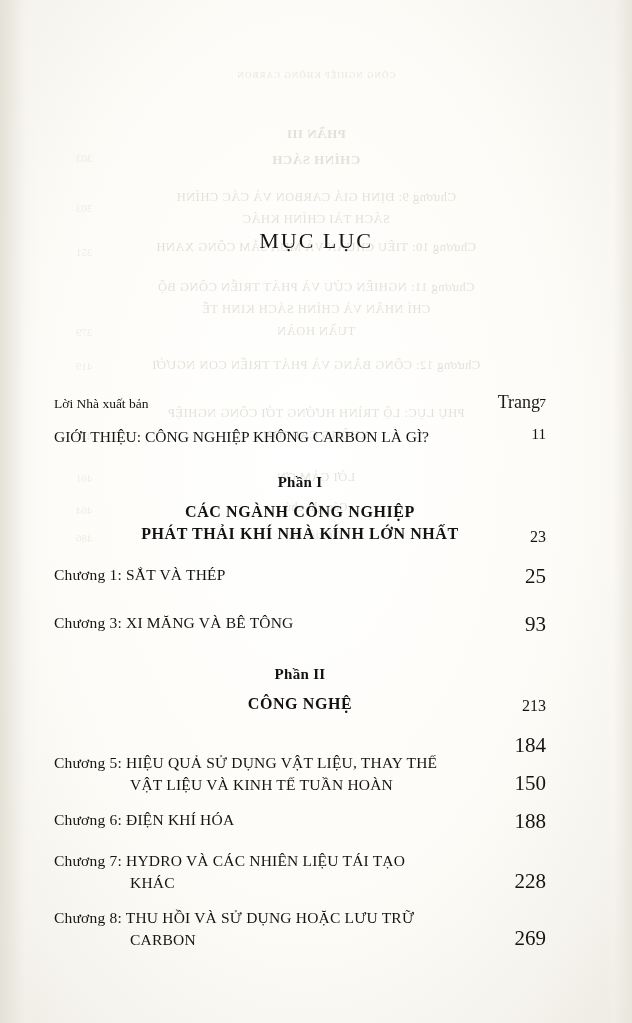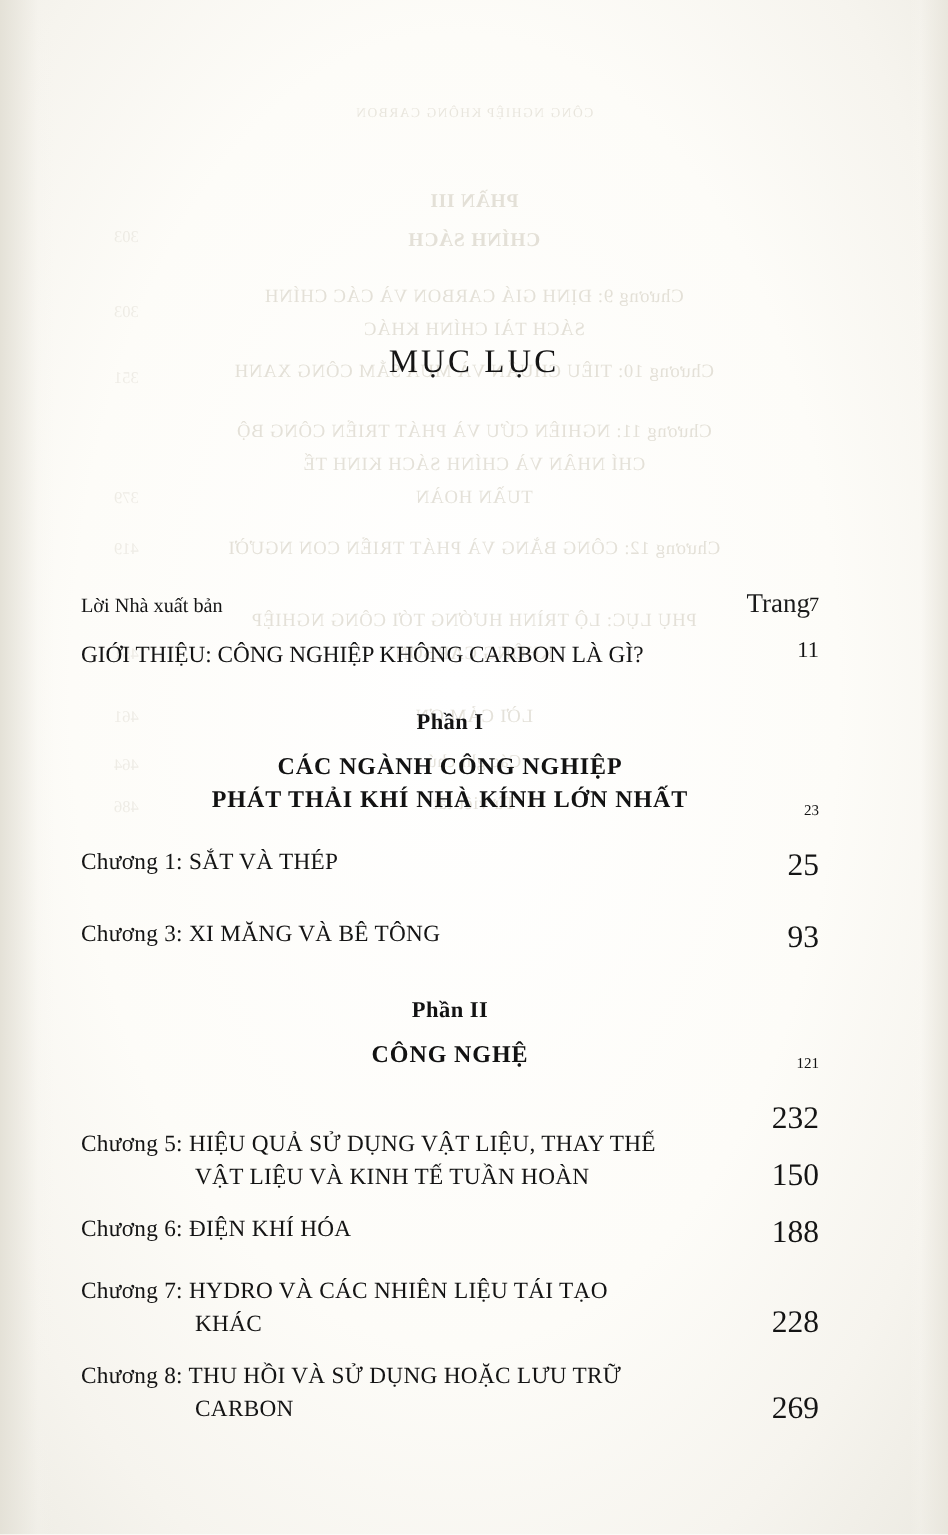--- a/index.html
+++ b/index.html
@@ -150,21 +150,21 @@
     margin: 0 auto;
   }
   .part-block {
     position: relative;
     text-align: center;
   }
   .part-block .page {
     position: absolute;
     right: 0;
     bottom: 0;
-    font-size: 10px;
+    font-size: 16px;
     font-weight: normal;
     color: #141414;
   }
   .part-lines {
     font-weight: bold;
     font-size: 16px;
     letter-spacing: 0.6px;
     line-height: 1.4;
     color: #121212;
   }
@@ -277,27 +277,27 @@
         <span class="txt">Chương 3: XI MĂNG VÀ BÊ TÔNG</span>
         <span class="pg">93</span>
       </div>
 
       <div style="height:24px;"></div>
 
       <div class="part-block">
         <div class="part">Phần II</div>
         <div style="height:10px;"></div>
         <div class="part-lines">CÔNG NGHỆ</div>
-        <span class="page">121</span>
+        <span class="page">213</span>
       </div>
 
       <div style="height:18px;"></div>
 
       <div class="chap one-line">
-        <span class="pg">232</span>
+        <span class="pg">184</span>
       </div>
       <div style="height:11px;"></div>
 
       <div class="chap">
         <span class="txt">Chương 5:  HIỆU QUẢ SỬ DỤNG VẬT LIỆU, THAY THẾ</span>
         <span class="txt indent2">VẬT LIỆU VÀ KINH TẾ TUẦN HOÀN</span>
         <span class="pg">150</span>
       </div>
       <div style="height:5px;"></div>
 

